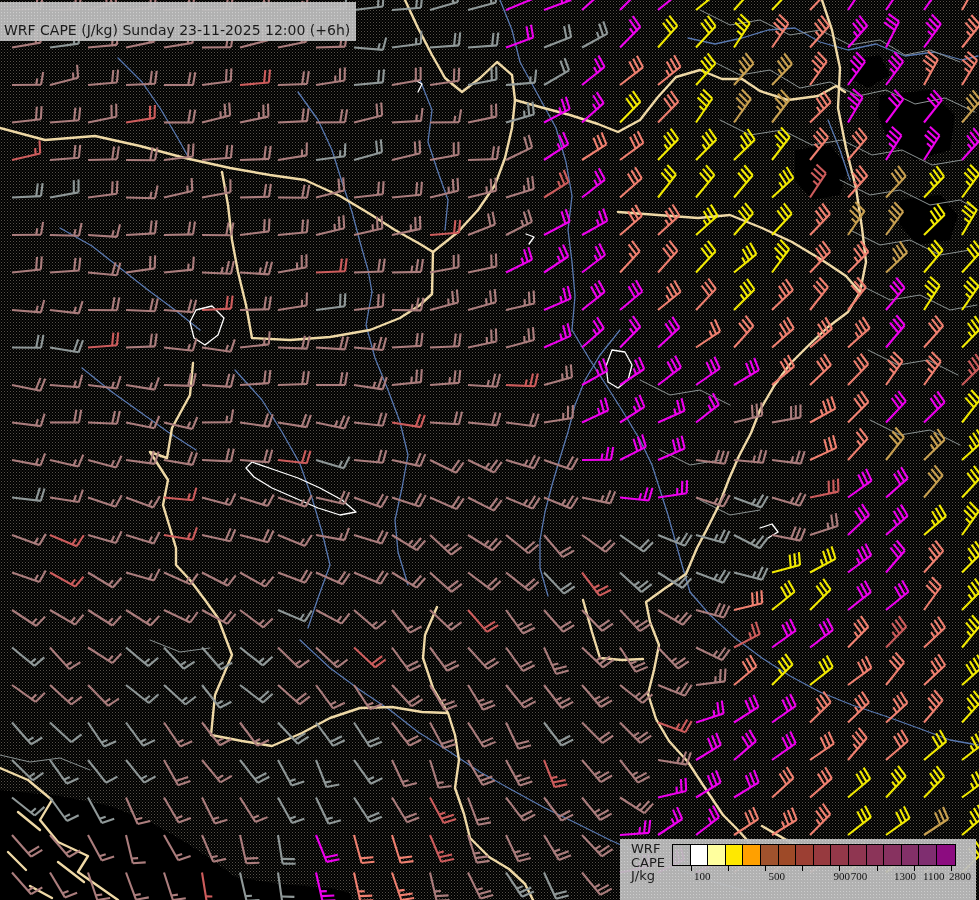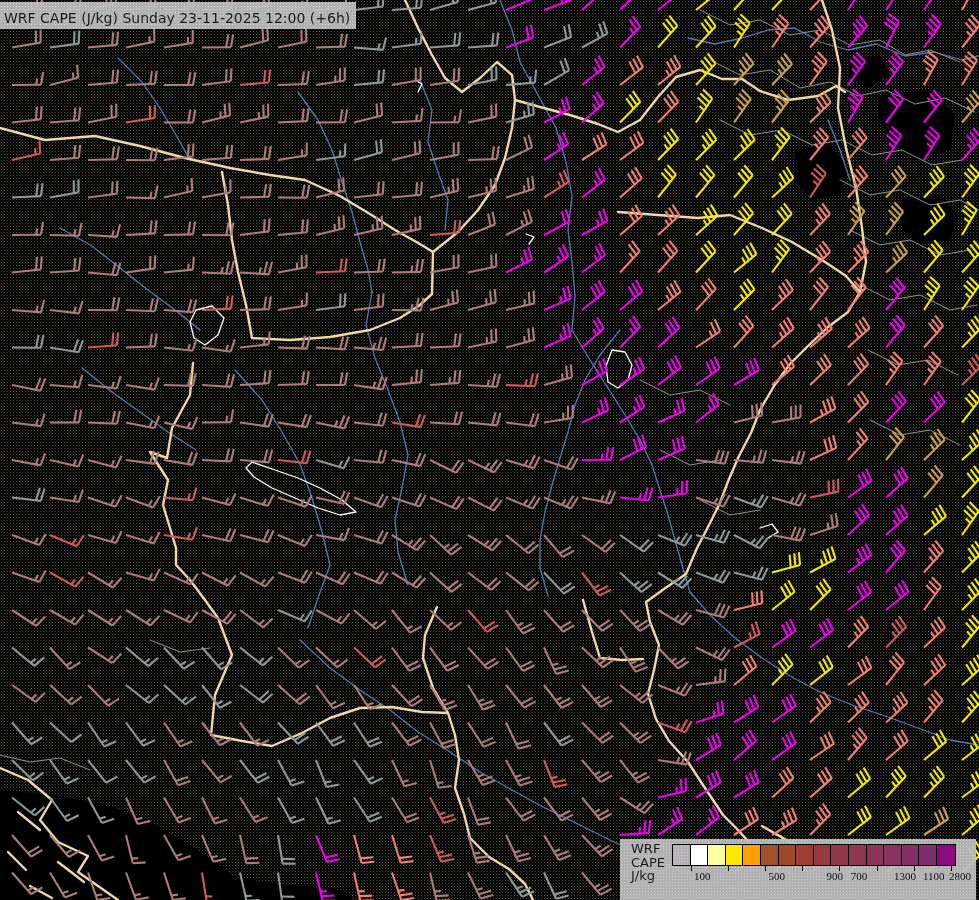--- a/index.html
+++ b/index.html
@@ -15,21 +15,21 @@
   }
   svg#maplayer{position:absolute;left:0;top:0;}
   .overlay{
     position:absolute;
     background-color:rgba(186,186,186,0.95);
     background-image:radial-gradient(#cdcdcd 30%, transparent 36%);
     background-size:3px 3px;
     color:#1b1b1b;
   }
   .titlebox{
-    left:0;padding:8px 6px 3px 4px;
+    left:0;padding:20px 6px 3px 4px;
     font-size:14px;line-height:16px;white-space:nowrap;
   }
   #titlebox1{top:2px;}
   #titlebox2{top:23px;}
   .legend{left:620px;top:839px;width:356px;height:61px;font-size:13px;}
   .legend-labels{position:absolute;left:11px;top:3px;line-height:13.5px;color:#1b1b1b;}
   .legend-labels div{height:13.5px;}
   .legend-bar{position:absolute;left:52px;top:5px;height:22px;display:flex;border:1px solid #000;box-sizing:border-box;}
   .legend-cell{width:17.6px;height:20px;border-right:1px solid #000;box-sizing:border-box;}
   .legend-cell:last-child{border-right:none;}
@@ -3670,21 +3670,21 @@
     <div id="legendticks">
         <div class="legend-tick" style="left: 70.6px;"></div>
         <div class="legend-ticklabel" style="left: 70.6px;">100</div>
         <div class="legend-tick" style="left: 107.8px;"></div>
         <div class="legend-ticklabel" style="left: 107.8px; margin-top: 36px;">300</div>
         <div class="legend-tick" style="left: 145px;"></div>
         <div class="legend-ticklabel" style="left: 145px;">500</div>
         <div class="legend-tick" style="left: 182.2px;"></div>
         <div class="legend-ticklabel" style="left: 182.2px; margin-left: 25px;">700</div>
         <div class="legend-tick" style="left: 219.4px;"></div>
-        <div class="legend-ticklabel" style="left: 203px;">900</div>
+        <div class="legend-ticklabel" style="left: 210px;">900</div>
         <div class="legend-tick" style="left: 256.6px;"></div>
         <div class="legend-ticklabel" style="left: 256.6px; margin-left: 28px;">1100</div>
         <div class="legend-tick" style="left: 293.8px;"></div>
         <div class="legend-ticklabel" style="left: 276px;">1300</div>
         <div class="legend-tick" style="left: 331px;"></div>
         <div class="legend-ticklabel" style="left: 331px;">2800</div>
       </div>
   </div>
 </div>
 

